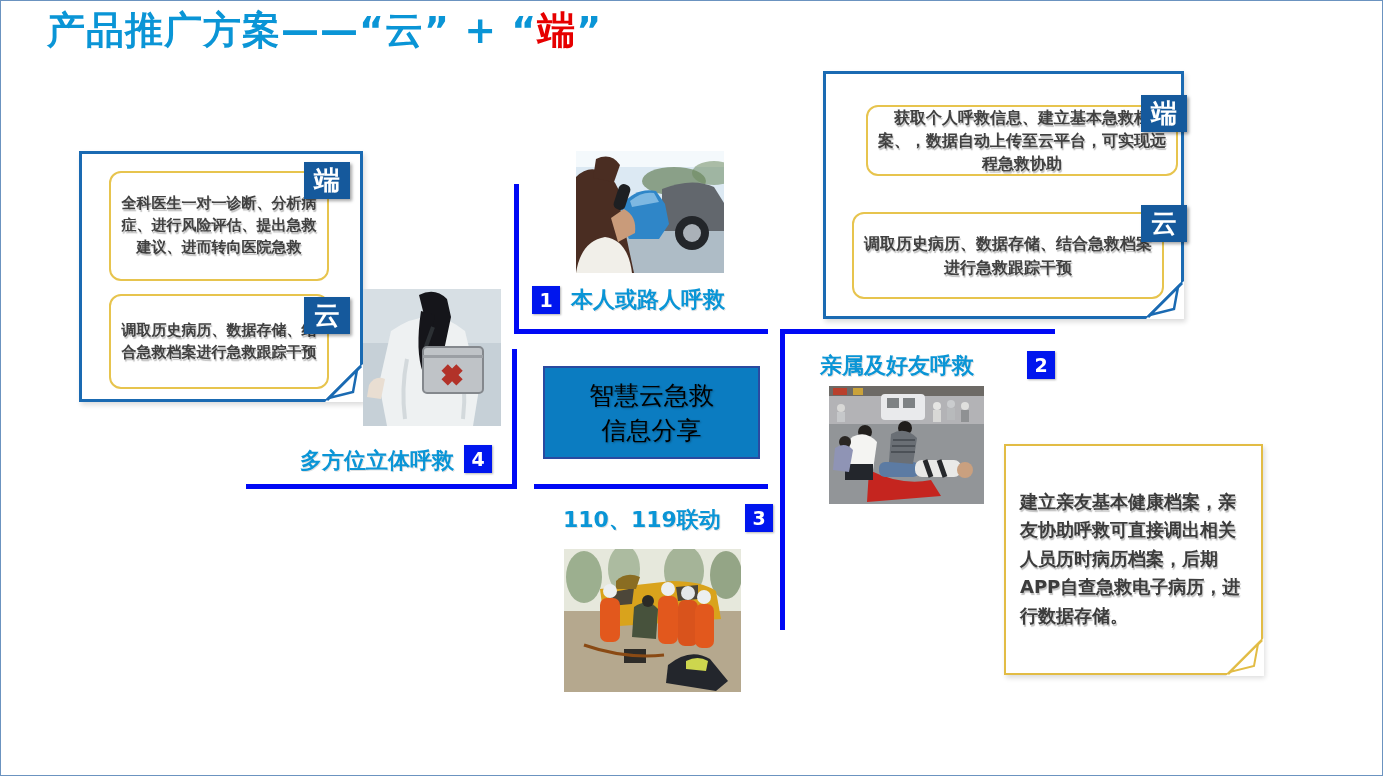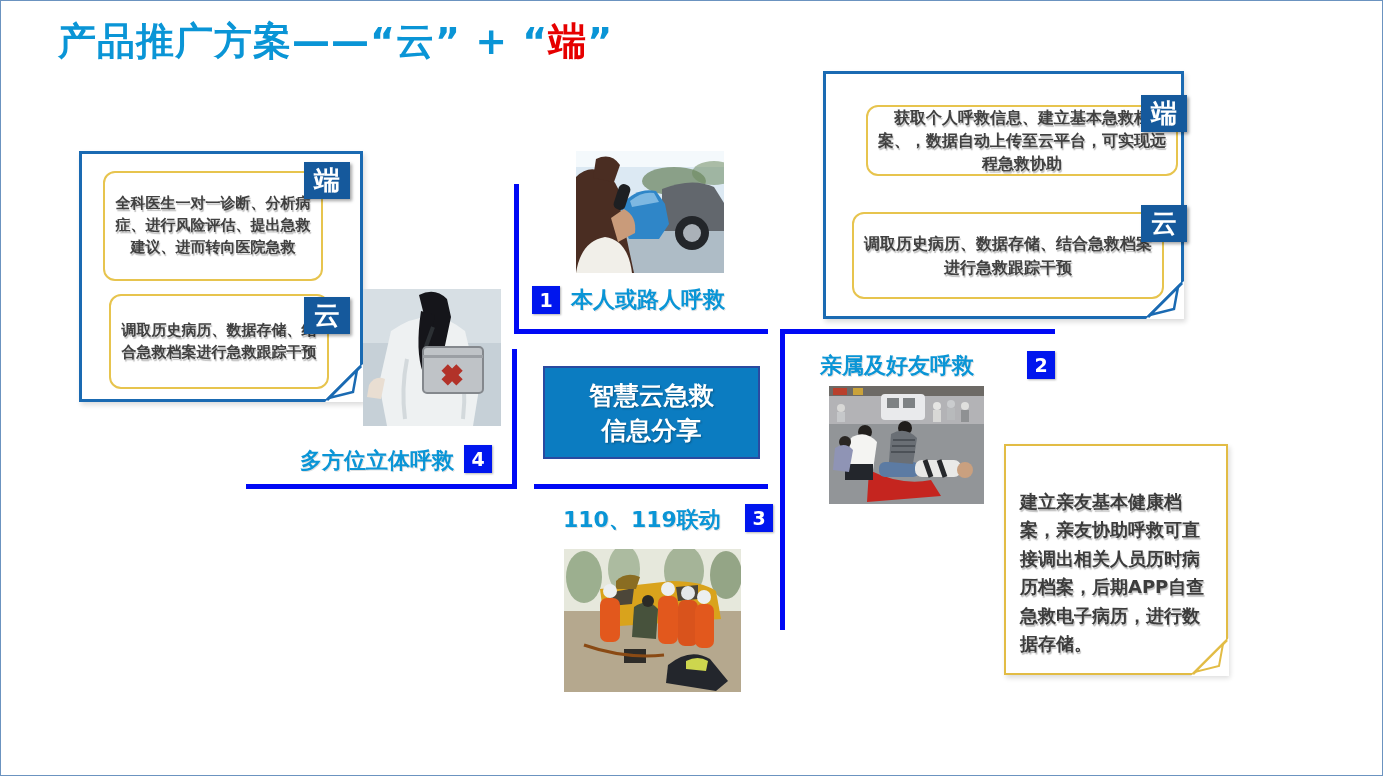--- a/index.html
+++ b/index.html
@@ -2,21 +2,21 @@
 <html><head>
 <meta charset="utf-8">
 <style>
   html,body{margin:0;padding:0;background:#fff;}
   .slide{
     position:relative;width:1383px;height:776px;background:#ffffff;
     font-family:"DejaVu Sans","Liberation Sans",sans-serif;
     box-sizing:border-box;border:1px solid #6b93c0;overflow:hidden;
   }
   .title{
-    position:absolute;left:46px;top:4px;margin:11px;
+    position:absolute;left:46px;top:4px;margin:0;
     font-size:38px;font-weight:bold;letter-spacing:1px;
     color:#0a95d6;white-space:nowrap;
   }
   .t-blue{color:#0a95d6;} .t-red{color:#e60000;}
 
   
   .note{position:absolute;background:#fff;box-sizing:border-box;box-shadow:2px 3px 5px rgba(0,0,0,.14);}
   .note.blue-border{border:3px solid #1a6ab2;}
   .note.gold-border{border:2px solid #e2bc45;}
   .fold{position:absolute;right:-3px;bottom:-3px;width:38px;height:38px;}
@@ -34,21 +34,21 @@
   .tag{
     position:absolute;width:46px;height:37px;background:#15599c;color:#fff;
     font-size:26px;font-weight:bold;text-align:center;line-height:37px;
     box-shadow:2px 2px 3px rgba(0,0,0,.35);z-index:3;
   }
 
   .center-box{
     position:absolute;left:542px;top:365px;width:217px;height:93px;
     background:#0b7cc1;border:2px solid #2a4aa0;box-sizing:border-box;
     display:flex;flex-direction:column;align-items:center;justify-content:center;
-    color:#ffffff;font-size:25px;font-weight:bold;line-height:1.4;
+    color:#000000;font-size:25px;font-weight:normal;line-height:1.4;
     text-shadow:1px 1px 2px rgba(0,0,0,.3);
   }
 
   .cline{position:absolute;background:#0009f5;}
 
   .badge{
     position:absolute;width:28px;height:28px;background:#0016ee;color:#fff;
     font-size:19px;font-weight:bold;text-align:center;line-height:28px;
     box-shadow:1px 1px 2px rgba(0,0,0,.3);
   }
@@ -68,21 +68,21 @@
 </head>
 <body>
 
 <div class="slide">
 
   <h1 class="title">
     <span class="t-blue">产品推广方案——</span><span class="t-blue">“云”</span><span class="t-blue"> + </span><span class="t-blue">“</span><span class="t-red">端</span><span class="t-blue">”</span>
   </h1>
 
   <div class="note blue-border" style="left:78px;top:150px;width:284px;height:251px;">
-    <div class="gold-box" style="left:21px;top:17px;width:220px;height:110px;align-items:center;">
+    <div class="gold-box" style="left:27px;top:17px;width:220px;height:110px;align-items:center;">
       <span class="body-text">全科医生一对一诊断、分析病症、进行风险评估、提出急救建议、进而转向医院急救</span>
     </div>
     <div class="tag" style="left:222px;top:8px;">端</div>
     <div class="gold-box" style="left:27px;top:140px;width:220px;height:95px;">
       <span class="body-text">调取历史病历、数据存储、结合急救档案进行急救跟踪干预</span>
     </div>
     <div class="tag" style="left:222px;top:143px;">云</div>
     <svg class="fold" viewBox="0 0 38 38">
       <polygon points="0,38 38,0 38,38" fill="#ffffff"></polygon>
       <path d="M2,36 L36,2" stroke="#1a6ab2" stroke-width="3" fill="none"></path>
@@ -225,21 +225,21 @@
       <path d="M70,58 q14,-10 24,2 l-2,30 -24,-2 z" fill="#47523c"></path>
       <circle cx="84" cy="52" r="6" fill="#2c2a26"></circle>
       <path d="M104,116 q22,-18 42,-6 l18,22 -12,10 -50,-8 z" fill="#23262c"></path>
       <path d="M122,112 q12,-6 22,0 l-2,10 -20,-2 z" fill="#cdd64e"></path>
       <rect x="60" y="100" width="22" height="14" fill="#2e2c28"></rect>
       <path d="M20,96 q40,14 80,10" stroke="#8a4a14" stroke-width="3" fill="none"></path>
     </svg>
   </div>
 
 
-  <div class="note gold-border" style="left:1003px;top:443px;width:224px;height:231px;padding:42px 14px;text-align:left;">
+  <div class="note gold-border" style="left:1003px;top:443px;width:259px;height:231px;padding:42px 14px;text-align:left;">
     <span class="plain-note-text" style="font-size:18px;line-height:1.58;">建立亲友基本健康档案，亲友协助呼救可直接调出相关人员历时病历档案，后期APP自查急救电子病历，进行数据存储。</span>
     <svg class="fold" viewBox="0 0 38 38">
       <polygon points="0,38 38,0 38,38" fill="#ffffff"></polygon>
       <path d="M2,36 L36,2" stroke="#e2bc45" stroke-width="2.5" fill="none"></path>
       <polygon points="4,34 32,6 28,28" fill="#ffffff" stroke="#e2bc45" stroke-width="2"></polygon>
     </svg>
   </div>
 
 </div>
 

